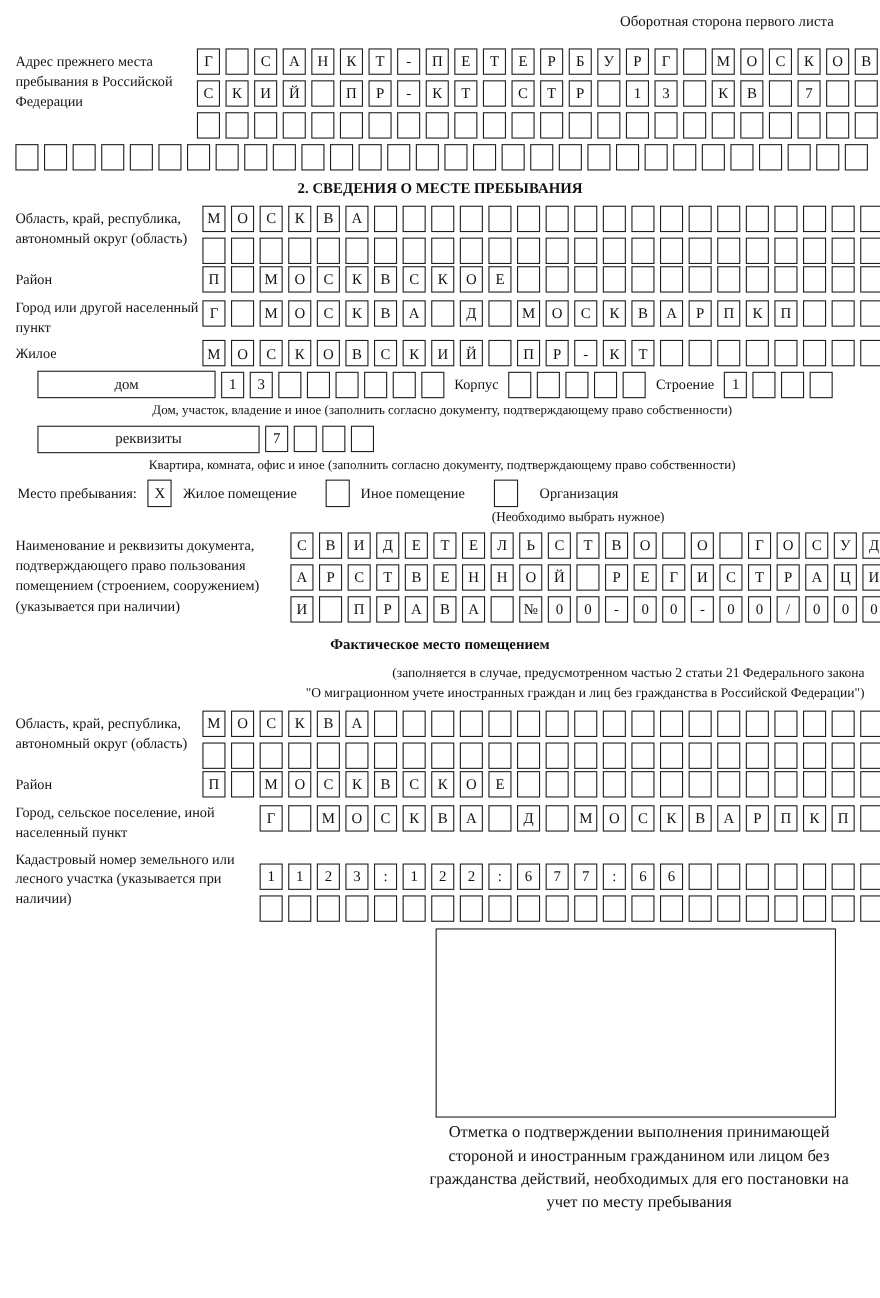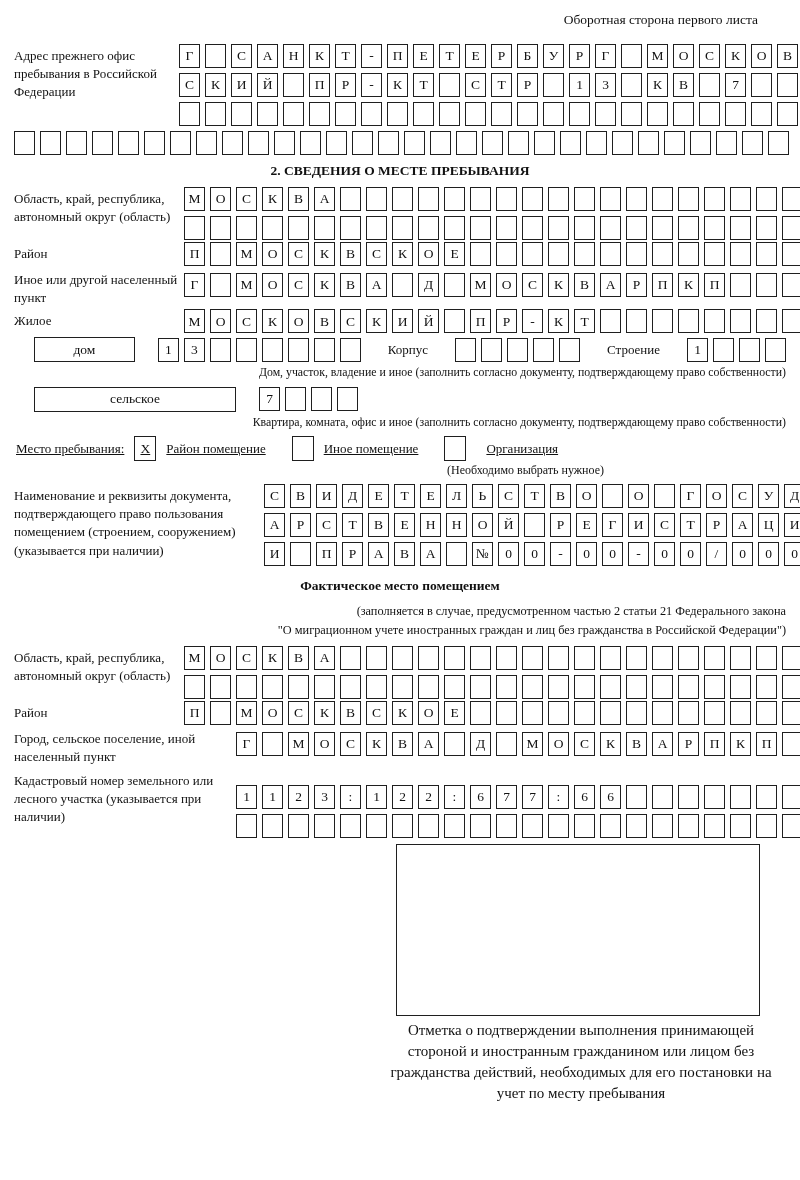--- a/index.html
+++ b/index.html
@@ -8,43 +8,43 @@
   .header-note{text-align:right;font-size:13.5px;margin:4px 28px 16px 0;}
   .frow{display:flex;align-items:flex-start;margin-bottom:2px;}
   .flabel{width:165px;flex:none;font-size:13px;line-height:1.4;padding-top:3px;}
   .flabel.wide{width:250px;}
   .flabel.mid{width:222px;}
   .rows{display:flex;flex-direction:column;gap:5px;}
   .cells{display:flex;gap:5px;flex-wrap:nowrap;}
   .cell{width:19px;height:22px;flex:none;border:1.6px solid #1f1f1f;display:flex;align-items:center;justify-content:center;font-size:13.5px;line-height:1;background:#fff;}
   .fullrow{margin:5px 0 2px 0;}
   .caption{font-size:11.8px;text-align:center;margin:3px 0 6px 0;line-height:1.3;}
-  .caption.left{text-align:right;margin-left:4px;}
+  .caption.left{text-align:center;margin-left:4px;}
   .sec-title{font-size:13.5px;font-weight:bold;text-align:center;margin:8px 0 8px 0;}
-  .inline-row{display:flex;align-items:center;gap:23px;margin:4px 0 3px 20px;}
+  .inline-row{display:flex;align-items:center;gap:5px;margin:4px 0 3px 20px;}
   .field-box{border:1.6px solid #1f1f1f;height:23px;display:flex;align-items:center;justify-content:center;font-size:13.5px;background:#fff;}
   .field-box.house{width:160px;}
   .field-box.apt{width:200px;}
   .side-label{font-size:13px;padding:0 4px;}
-  .stay-row{display:flex;align-items:center;gap:10px;font-size:13px;margin:6px 0 2px 2px;text-decoration:underline;}
+  .stay-row{display:flex;align-items:center;gap:10px;font-size:13px;margin:6px 0 2px 2px;}
   .checkbox{width:20px;height:23px;flex:none;border:1.6px solid #1f1f1f;display:inline-flex;align-items:center;justify-content:center;font-size:13.5px;background:#fff;}
   .stay-note{font-size:12px;text-align:right;width:560px;margin:2px 0 6px 30px;}
   .notes{font-size:12.3px;text-align:right;line-height:1.55;margin:2px 0 6px 0;}
   .stamp-box{border:1.8px solid #1f1f1f;width:362px;height:170px;margin:6px 0 4px 382px;background:#fff;}
   .stamp-caption{width:402px;margin-left:366px;text-align:center;font-size:15px;line-height:1.4;}
 </style>
 </head>
 <body>
 
 <div class="sheet">
 
   <div class="header-note">Оборотная сторона первого листа</div>
 
   <div class="frow">
-    <div class="flabel">Адрес прежнего офис пребывания в Российской Федерации</div>
+    <div class="flabel">Адрес прежнего места пребывания в Российской Федерации</div>
     <div class="rows">
       <div class="cells">
           <span class="cell">Г</span>
           <span class="cell"></span>
           <span class="cell">С</span>
           <span class="cell">А</span>
           <span class="cell">Н</span>
           <span class="cell">К</span>
           <span class="cell">Т</span>
           <span class="cell">-</span>
@@ -236,21 +236,21 @@
         <span class="cell"></span>
         <span class="cell"></span>
         <span class="cell"></span>
         <span class="cell"></span>
         <span class="cell"></span>
         <span class="cell"></span>
       </div>
   </div>
 
   <div class="frow">
-    <div class="flabel" style="width:170px;">Иное или другой населенный пункт</div>
+    <div class="flabel" style="width:170px;">Город или другой населенный пункт</div>
     <div class="cells" style="padding-top:5px;">
         <span class="cell">Г</span>
         <span class="cell"></span>
         <span class="cell">М</span>
         <span class="cell">О</span>
         <span class="cell">С</span>
         <span class="cell">К</span>
         <span class="cell">В</span>
         <span class="cell">А</span>
         <span class="cell"></span>
@@ -326,34 +326,34 @@
     <div class="cells">
         <span class="cell">1</span>
         <span class="cell"></span>
         <span class="cell"></span>
         <span class="cell"></span>
       </div>
   </div>
   <div class="caption left">Дом, участок, владение и иное (заполнить согласно документу, подтверждающему право собственности)</div>
 
   <div class="inline-row">
-    <div class="field-box apt">сельское</div>
+    <div class="field-box apt">реквизиты</div>
     <div class="cells">
         <span class="cell">7</span>
         <span class="cell"></span>
         <span class="cell"></span>
         <span class="cell"></span>
       </div>
   </div>
   <div class="caption left">Квартира, комната, офис и иное (заполнить согласно документу, подтверждающему право собственности)</div>
 
   <div class="stay-row">
     <span>Место пребывания:</span>
     <span class="checkbox">X</span>
-    <span>Район помещение</span>
+    <span>Жилое помещение</span>
     <span class="checkbox" style="margin-left:16px;"></span>
     <span>Иное помещение</span>
     <span class="checkbox" style="margin-left:16px;"></span>
     <span style="margin-left:10px;">Организация</span>
   </div>
   <div class="stay-note">(Необходимо выбрать нужное)</div>
 
   <div class="frow">
     <div class="flabel wide">Наименование и реквизиты документа, подтверждающего право пользования помещением (строением, сооружением) (указывается при наличии)</div>
     <div class="rows">

